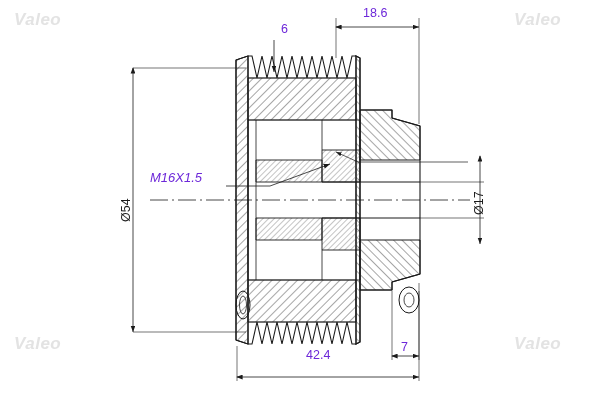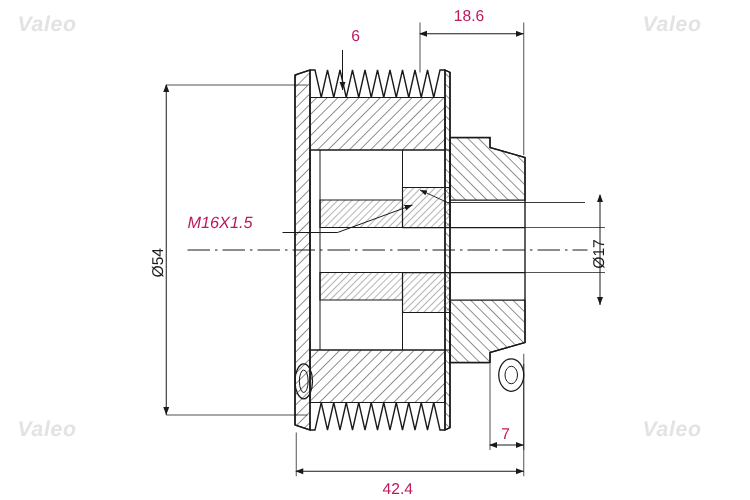--- a/index.html
+++ b/index.html
@@ -3,21 +3,21 @@
 <meta charset="utf-8">
 <style>
   html,body{margin:0;padding:0;}
   body{width:600px;height:400px;background:#ffffff;font-family:"Liberation Sans",sans-serif;overflow:hidden;}
   #stage{position:relative;width:492px;height:400px;}
   .wm{position:absolute;color:#e3e3e3;font-size:17px;font-style:italic;font-weight:bold;letter-spacing:.5px;user-select:none;}
   .wm.wm1{left:14px;top:10px;}
   .wm.wm2{left:14px;top:334px;}
   .wm.wm3{left:514px;top:10px;}
   .wm.wm4{left:514px;top:334px;}
-  .lbl{position:absolute;color:#be185d;font-size:12.5px;white-space:nowrap;text-align:right;}
+  .lbl{position:absolute;color:#6d28d9;font-size:12.5px;white-space:nowrap;text-align:right;}
   .lbl.big{font-size:13px;font-style:italic;}
   .vert{position:absolute;color:#1a1a1a;font-size:12.5px;white-space:nowrap;transform:rotate(-90deg);transform-origin:left top;}
   svg{position:absolute;left:0;top:0;}
 </style>
 </head>
 <body>
 
 <div id="stage">
 
   <div class="wm wm1">Valeo</div>
@@ -131,18 +131,18 @@
       <line x1="270" y1="186" x2="330" y2="164" stroke-width="0.8" marker-end="url(#arrA)"></line>
 
       <line x1="468" y1="162" x2="358" y2="162" stroke-width="0.7"></line>
       <line x1="358" y1="162" x2="336" y2="152" stroke-width="0.7" marker-end="url(#arrA)"></line>
     </g>
   </svg>
 
   <div class="lbl" style="left:281px;top:22px;">6</div>
   <div class="lbl" style="left:363px;top:6px;">18.6</div>
   <div class="lbl big" style="left:150px;top:170px;">M16X1.5</div>
-  <div class="lbl" style="left:306px;top:384px;">42.4</div>
+  <div class="lbl" style="left:306px;top:348px;">42.4</div>
   <div class="lbl" style="left:401px;top:340px;">7</div>
   <div class="vert" style="left:119px;top:222px;">Ø54</div>
   <div class="vert" style="left:472px;top:215px;">Ø17</div>
 
 </div>
 
 </body></html>

